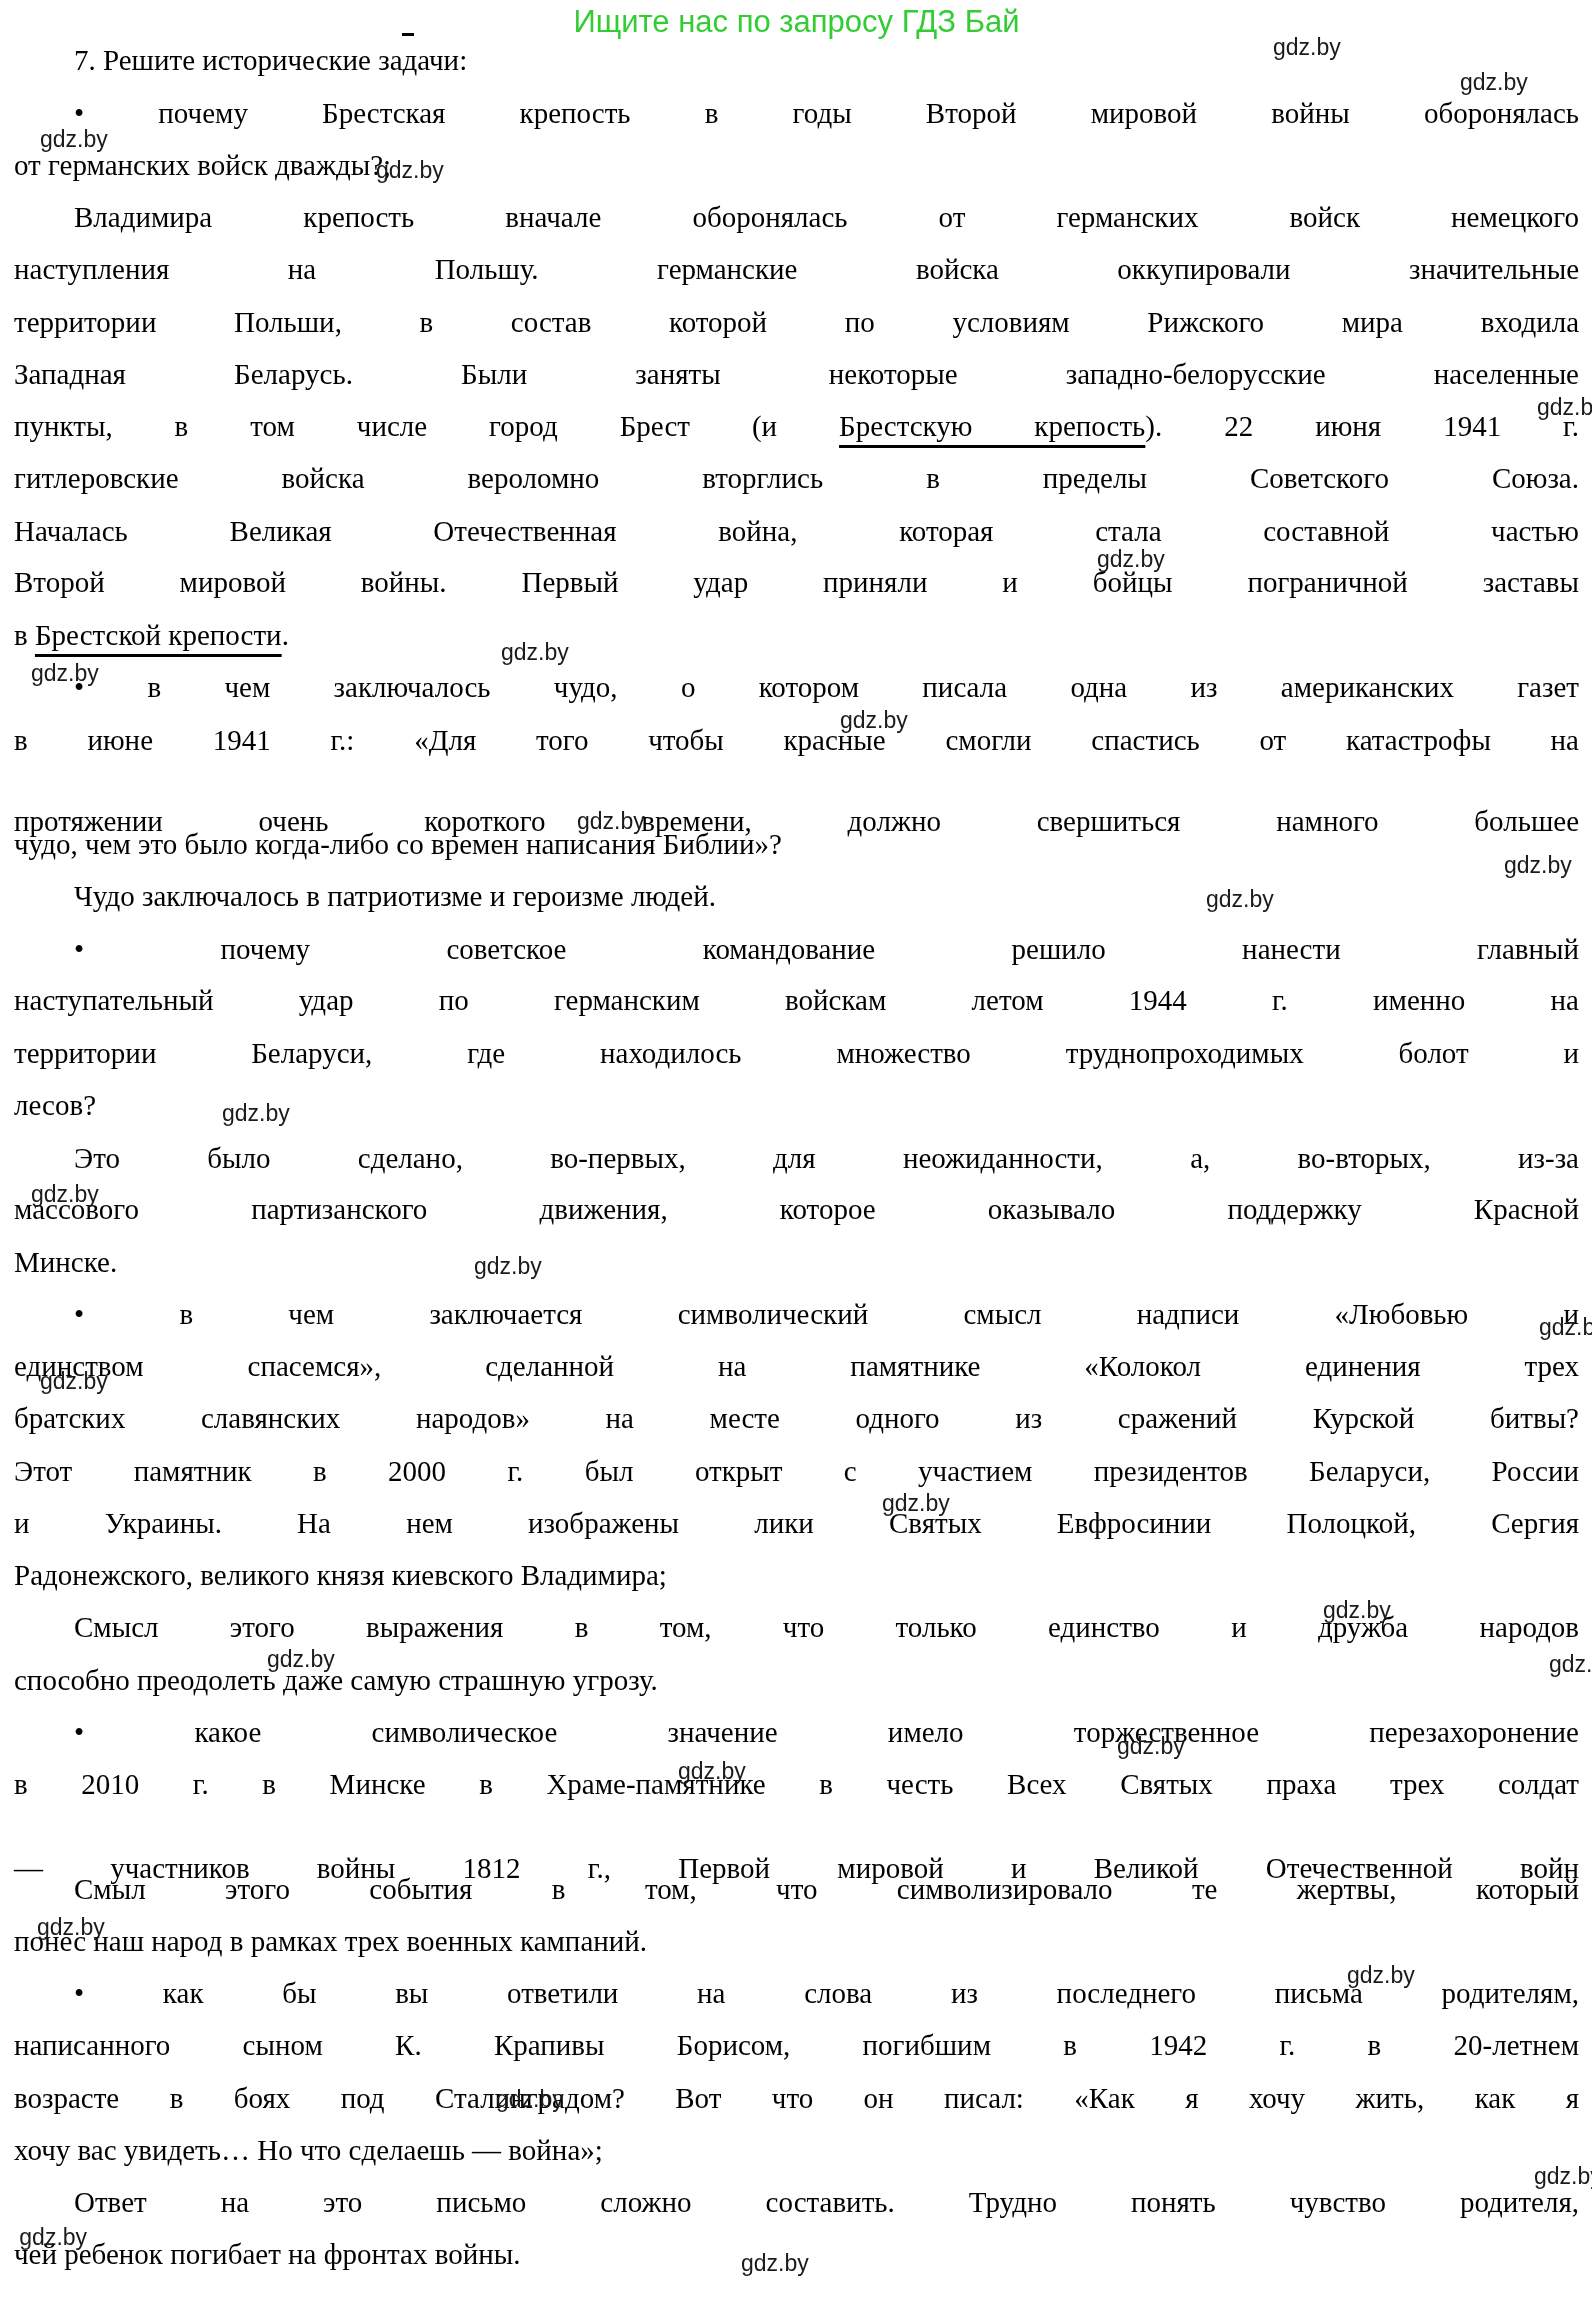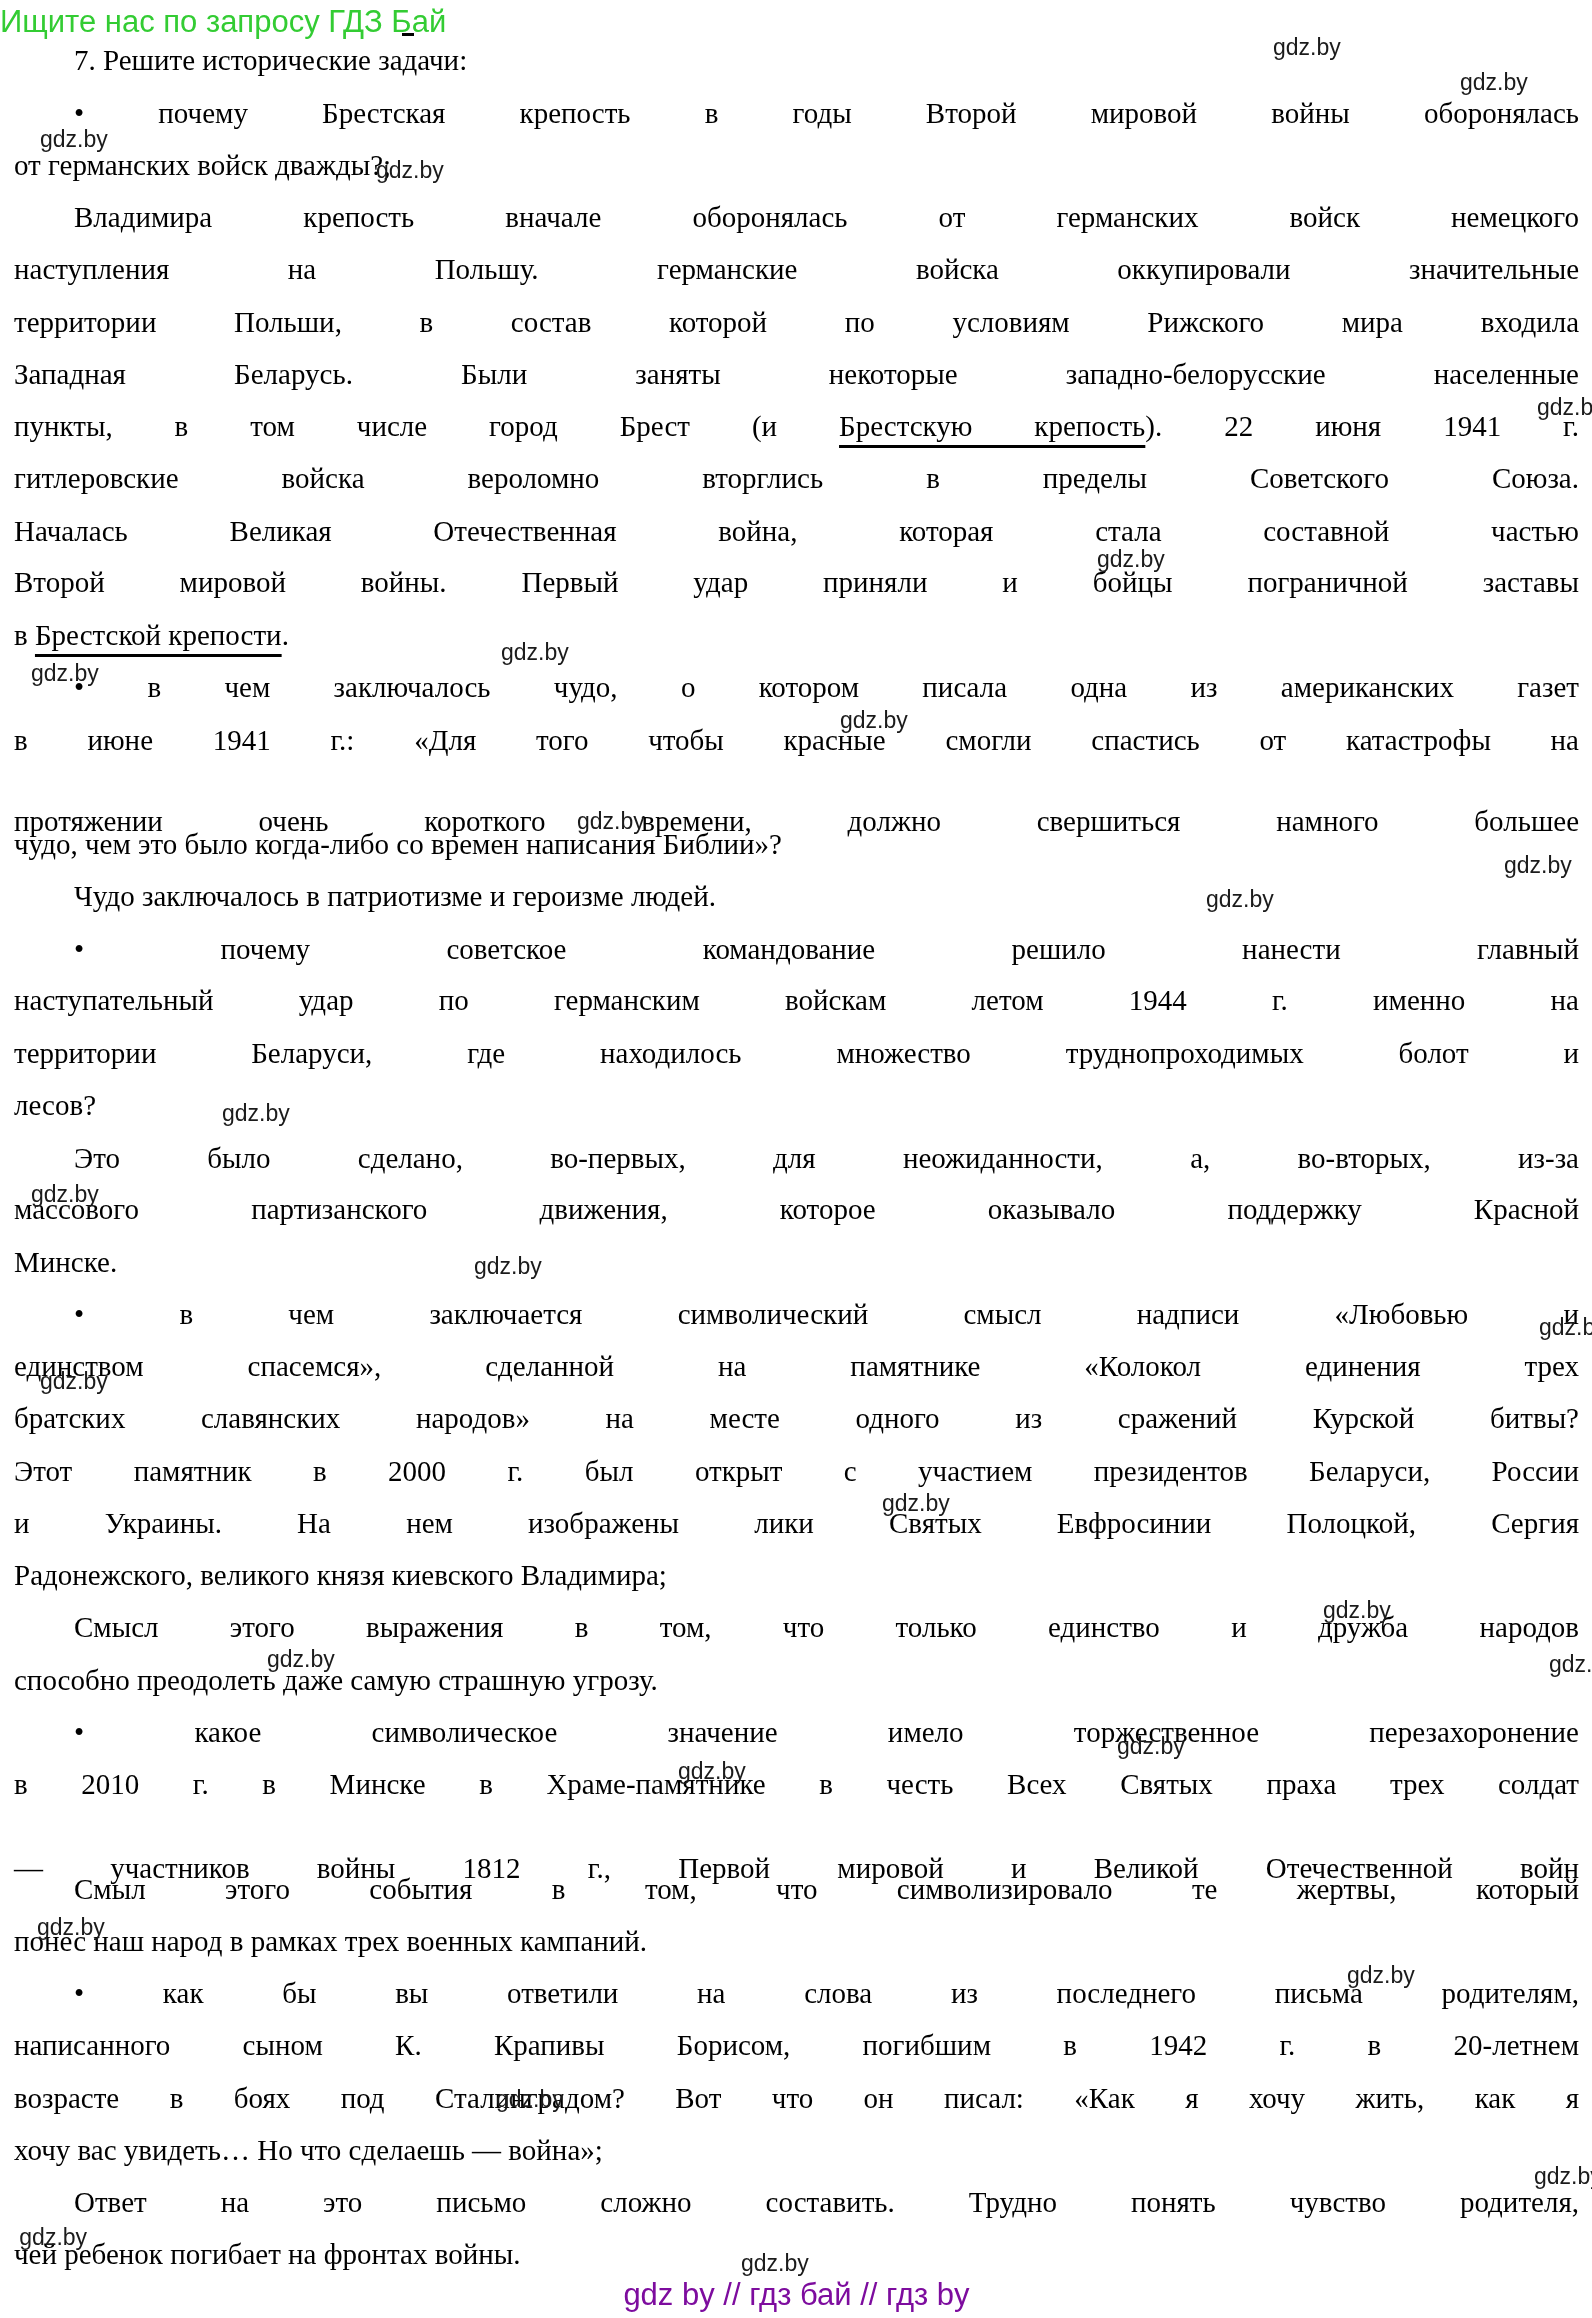--- a/index.html
+++ b/index.html
@@ -6,21 +6,21 @@
   .page{
     position:relative;
     width:1593px;height:2319px;
     background:#ffffff;
     overflow:hidden;
     font-family:"Liberation Serif", serif;
     color:#000;
   }
   .header-note{
     position:absolute;top:4.6px;left:0;width:100%;
-    text-align:left;
+    text-align:center;
     font-family:"Liberation Sans", sans-serif;
     font-size:31px;line-height:1.1;
     color:var(--green,#33cc33);
   }
   .dash-artifact{
     position:absolute;top:32.5px;left:402px;
     width:11.6px;height:3.1px;background:#000;
   }
   .line{
     position:absolute;left:14px;right:14px;
@@ -119,15 +119,14 @@
       <div class="wm" style="left: 267px; top: 1648px; color: rgb(27, 27, 27);">gdz.by</div>
       <div class="wm" style="left: 1117px; top: 1735px; color: rgb(27, 27, 27);">gdz.by</div>
       <div class="wm" style="left: 678px; top: 1760px; color: rgb(27, 27, 27);">gdz.by</div>
       <div class="wm" style="left: 37px; top: 1916px; color: rgb(27, 27, 27);">gdz.by</div>
       <div class="wm" style="left: 1347px; top: 1964px; color: rgb(27, 27, 27);">gdz.by</div>
       <div class="wm" style="left: 496px; top: 2088px; color: rgb(27, 27, 27);">gdz.by</div>
       <div class="wm" style="left: 1534px; top: 2165px; color: rgb(27, 27, 27);">gdz.by</div>
       <div class="wm" style="left: 19.3px; top: 2226px; color: rgb(27, 27, 27);">gdz.by</div>
       <div class="wm" style="left: 741px; top: 2252px; color: rgb(27, 27, 27);">gdz.by</div>
     </div>
-  <div class="footer-note">gdz by  //  гдз бай  //  гдз by</div>
 </div>
 
 
 </body></html>

